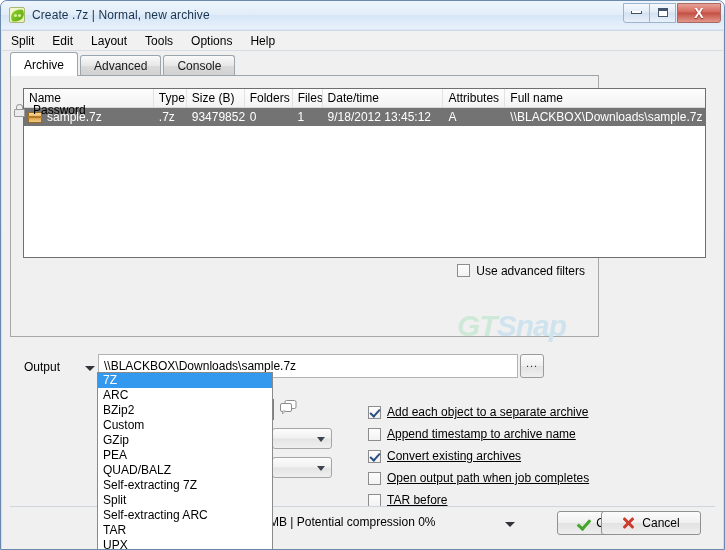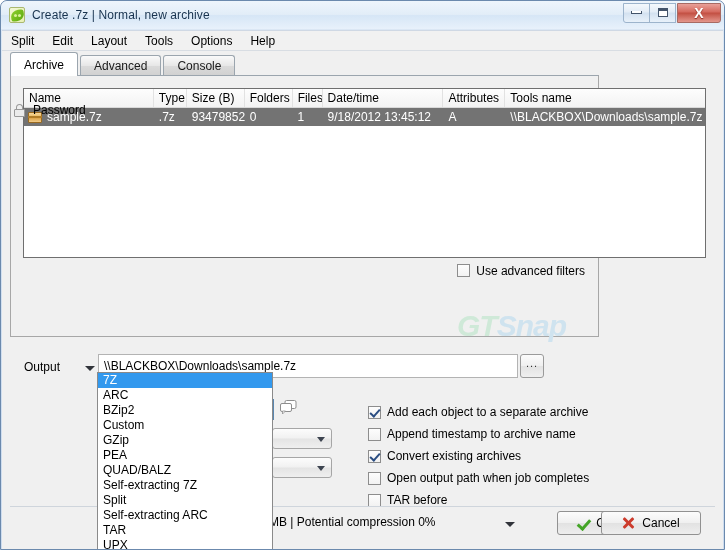--- a/index.html
+++ b/index.html
@@ -255,20 +255,21 @@
 
   #comment-icon {
     position: absolute; left: 278px; top: 349px;
     width: 17px; height: 15px;
   }
 
   
   #checkopts {
     position: absolute; left: 366px; top: 350px;
     width: 330px;
+    text-decoration: underline;
   }
   .copt {
     display: flex; align-items: center;
     height: 22px;
     font-size: 12px;
   }
   .cbox {
     width: 13px; height: 13px;
     border: 1px solid #8d8d8d;
     background: linear-gradient(to bottom, #fdfdfd 0%, #f2f2f2 100%);
@@ -442,21 +443,21 @@
 
       <div id="filelist">
         <div id="listheader">
           <div class="hcell" style="width:130px">Name</div>
           <div class="hcell" style="width:33px">Type</div>
           <div class="hcell" style="width:58px">Size (B)</div>
           <div class="hcell" style="width:48px">Folders</div>
           <div class="hcell" style="width:30px">Files</div>
           <div class="hcell" style="width:121px">Date/time</div>
           <div class="hcell" style="width:62px">Attributes</div>
-          <div class="hcell" style="width:200px;border-right:none">Tools name</div>
+          <div class="hcell" style="width:200px;border-right:none">Full name</div>
         </div>
 
         <div class="row selected">
           <div class="cell firstcell" style="width:130px">
             <span class="archive-ico"></span>
             <span>sample.7z</span>
           </div>
           <div class="cell" style="width:33px">.7z</div>
           <div class="cell" style="width:58px">93479852</div>
           <div class="cell" style="width:48px">0</div>

